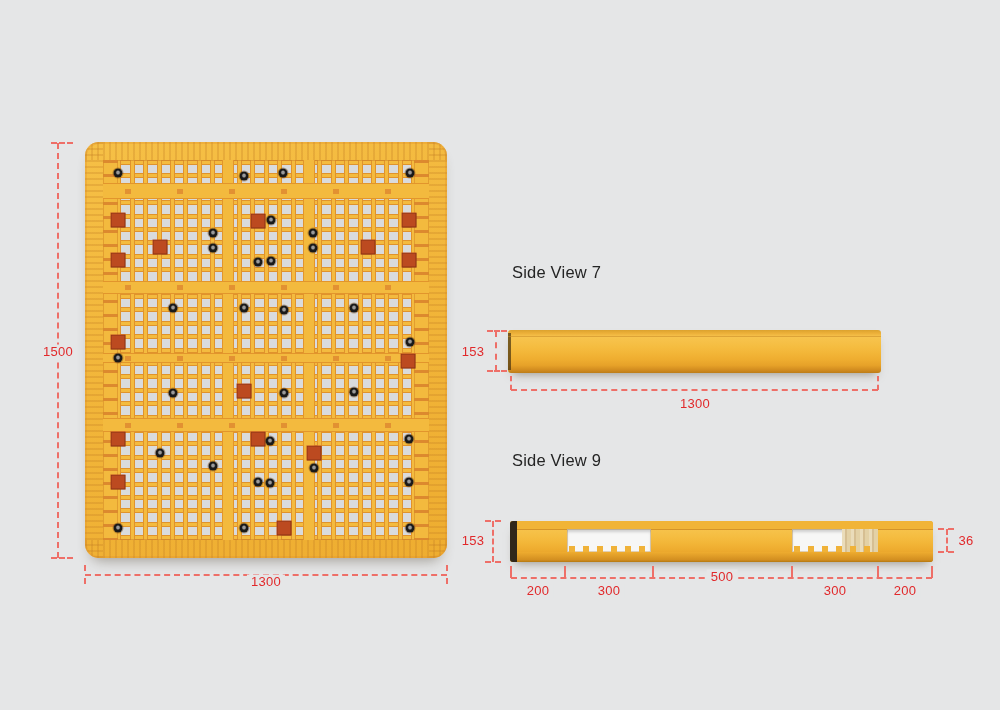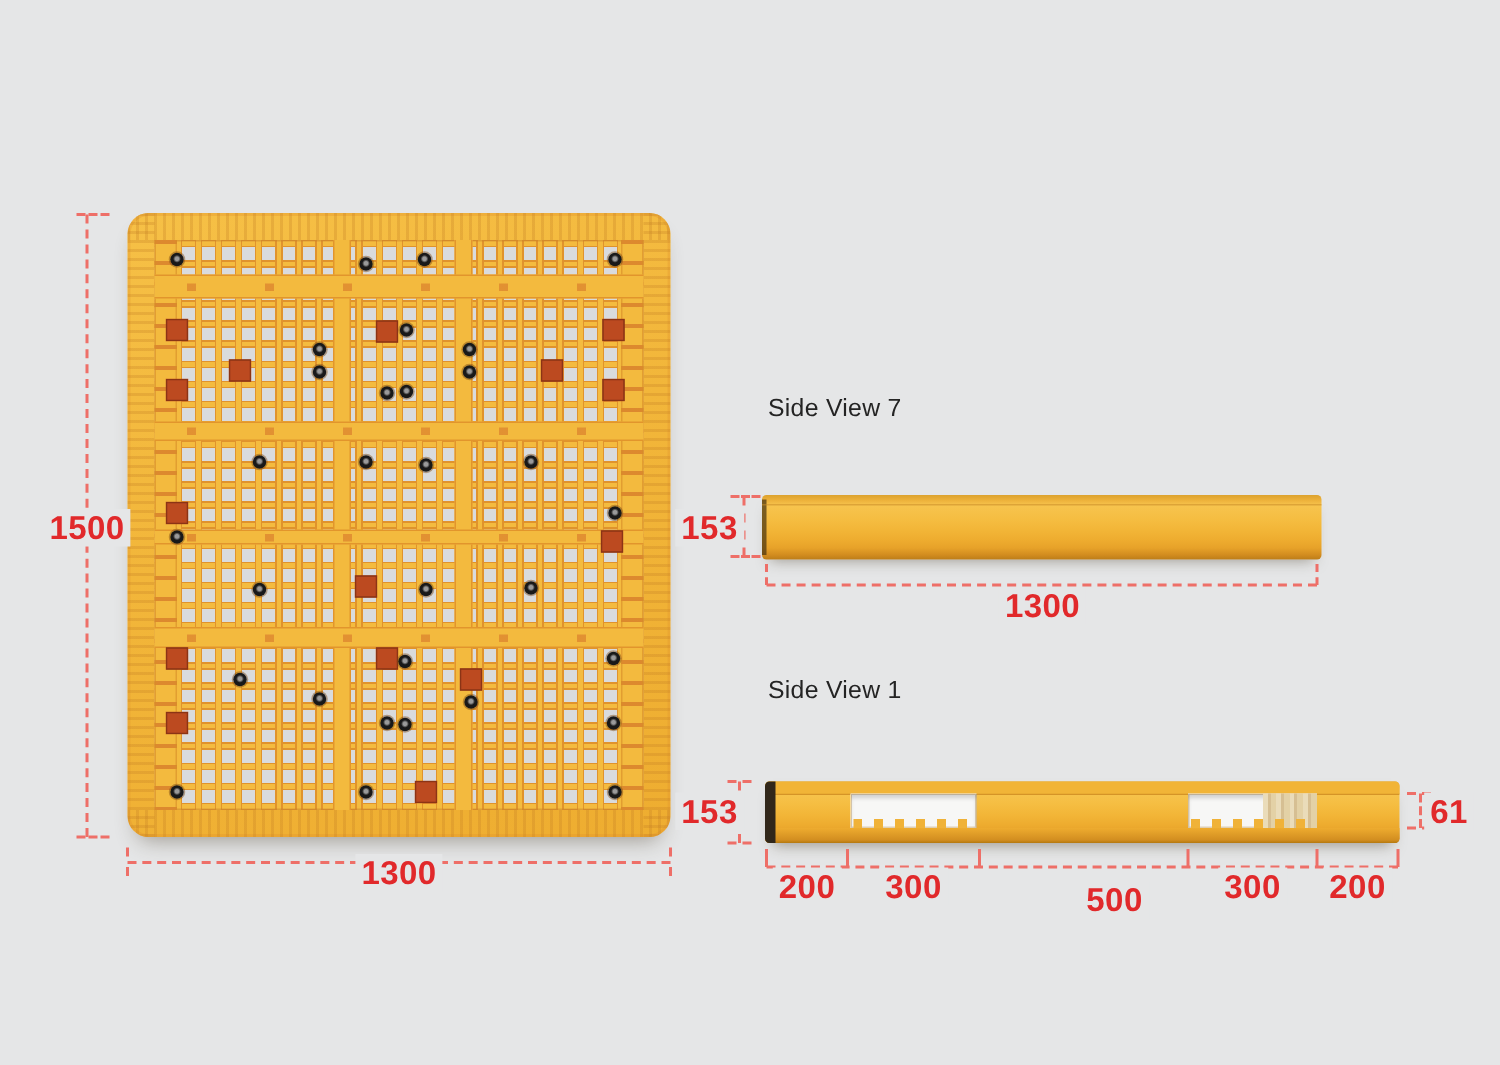--- a/index.html
+++ b/index.html
@@ -7,21 +7,21 @@
     --dim-red:#e1292b; --dash-red:#ee6f68; --hole-gray:#d9dbdd; --title-text:#242424;
   }
   html,body{margin:0;padding:0;}
   .stage{position:relative;width:1000px;height:710px;background:var(--background);
     font-family:"Liberation Sans",sans-serif;overflow:hidden;}
 
   
   .dash-h{position:absolute;height:0;border-top:2px dashed var(--dash-red);}
   .dash-v{position:absolute;width:0;border-left:2px dashed var(--dash-red);}
   .dim-label{position:absolute;transform:translate(-50%,-50%);color:var(--dim-red);
-    font-size:22px;font-weight:700;letter-spacing:.3px;background:var(--background);
+    font-size:13px;font-weight:400;letter-spacing:.3px;background:var(--background);
     padding:0 4px;line-height:1.15;white-space:nowrap;}
   .view-title{position:absolute;color:var(--title-text);font-size:16.5px;letter-spacing:.2px;}
 
   
   .pallet{position:absolute;left:85px;top:142px;width:362px;height:416px;border-radius:14px;
     background:linear-gradient(160deg,#f6c046 0%,#f2b63a 45%,#eead30 100%);
     box-shadow:0 9px 14px -7px rgba(70,60,40,.45), inset 0 0 0 2px rgba(225,150,45,.35);
     overflow:hidden;}
   .ridge{position:absolute;}
   .ridge.top{left:0;top:0;right:0;height:18px;
@@ -164,46 +164,46 @@
   <div class="dash-v" style="left:495px;top:331px;height:40px;"></div>
   <div class="dash-h" style="left:487px;top:330px;width:20px;"></div>
   <div class="dash-h" style="left:487px;top:370px;width:20px;"></div>
   <div class="dim-label" style="left:473px;top:352px;">153</div>
 
   <div class="dash-v" style="left:510px;top:376px;height:14px;"></div>
   <div class="dash-v" style="left:877px;top:376px;height:14px;"></div>
   <div class="dash-h" style="left:511px;top:389px;width:367px;"></div>
   <div class="dim-label" style="left:695px;top:404px;">1300</div>
 
-  <div class="view-title" style="left:512px;top:451px;">Side View 1</div>
+  <div class="view-title" style="left:512px;top:451px;">Side View 9</div>
   <div class="sv-bar sv2">
     <div class="sv2-topdeck"></div>
     <div class="sv2-botdeck"></div>
     <div class="pocket p1"></div>
     <div class="pocket p2"></div>
     <div class="sv2-darkend"></div>
   </div>
 
   <div class="dash-v" style="left:492px;top:521px;height:41px;"></div>
   <div class="dash-h" style="left:485px;top:520px;width:16px;"></div>
   <div class="dash-h" style="left:485px;top:561px;width:16px;"></div>
   <div class="dim-label" style="left:473px;top:541px;">153</div>
 
   <div class="dash-v" style="left:946px;top:529px;height:23px;"></div>
   <div class="dash-h" style="left:938px;top:528px;width:16px;"></div>
   <div class="dash-h" style="left:938px;top:551px;width:16px;"></div>
-  <div class="dim-label" style="left:966px;top:541px;">61</div>
+  <div class="dim-label" style="left:966px;top:541px;">36</div>
 
   <div class="dash-h" style="left:511px;top:577px;width:421px;"></div>
   <div class="dash-v" style="left:510px;top:566px;height:12px;"></div>
   <div class="dash-v" style="left:564px;top:566px;height:12px;"></div>
   <div class="dash-v" style="left:652px;top:566px;height:12px;"></div>
   <div class="dash-v" style="left:791px;top:566px;height:12px;"></div>
   <div class="dash-v" style="left:877px;top:566px;height:12px;"></div>
   <div class="dash-v" style="left:931px;top:566px;height:12px;"></div>
 
   <div class="dim-label" style="left:538px;top:591px;">200</div>
   <div class="dim-label" style="left:609px;top:591px;">300</div>
-  <div class="dim-label" style="left:722px;top:600px;margin-left:21px;">500</div>
+  <div class="dim-label" style="left:722px;top:577px;">500</div>
   <div class="dim-label" style="left:835px;top:591px;">300</div>
   <div class="dim-label" style="left:905px;top:591px;">200</div>
 
 </div>
 
 </body></html>

